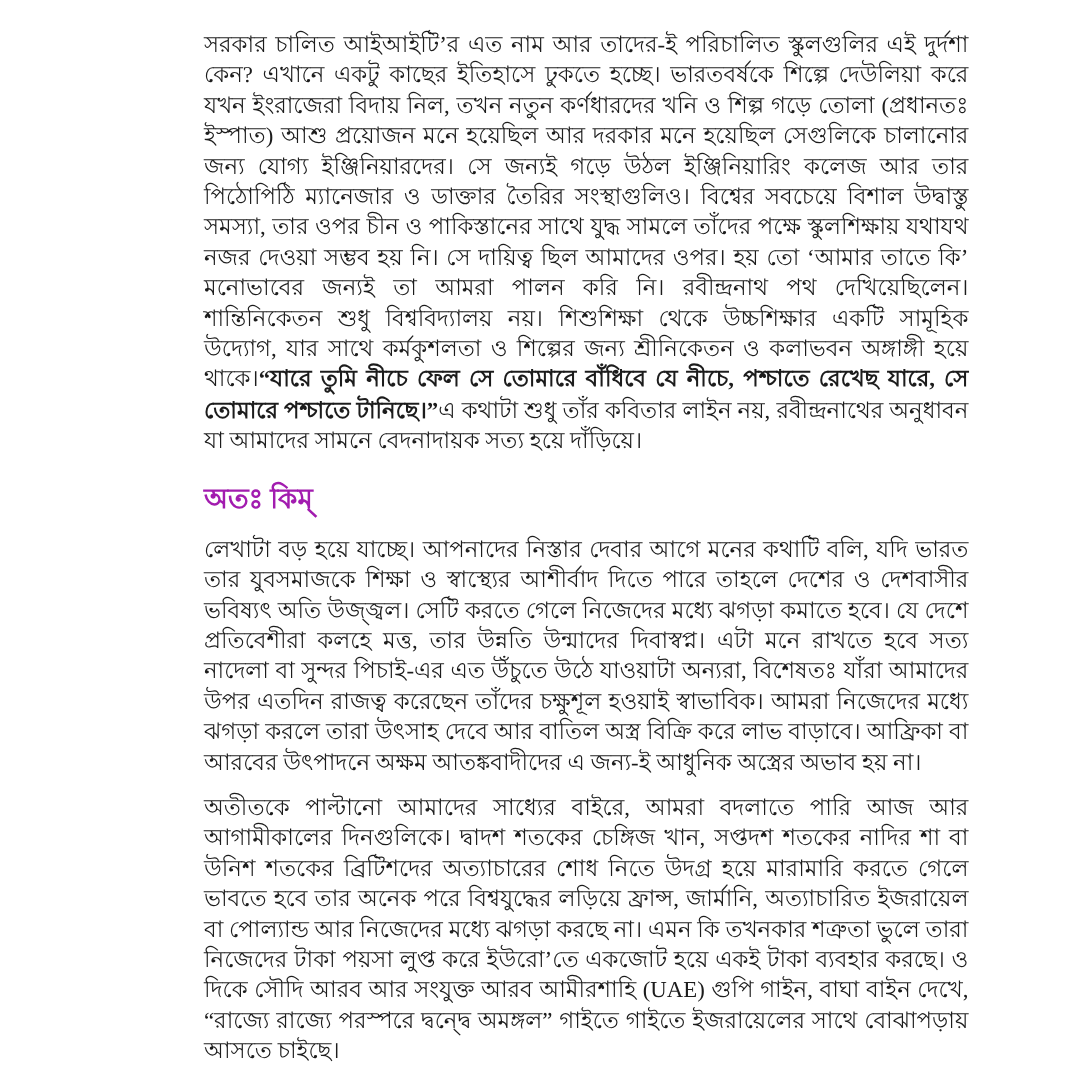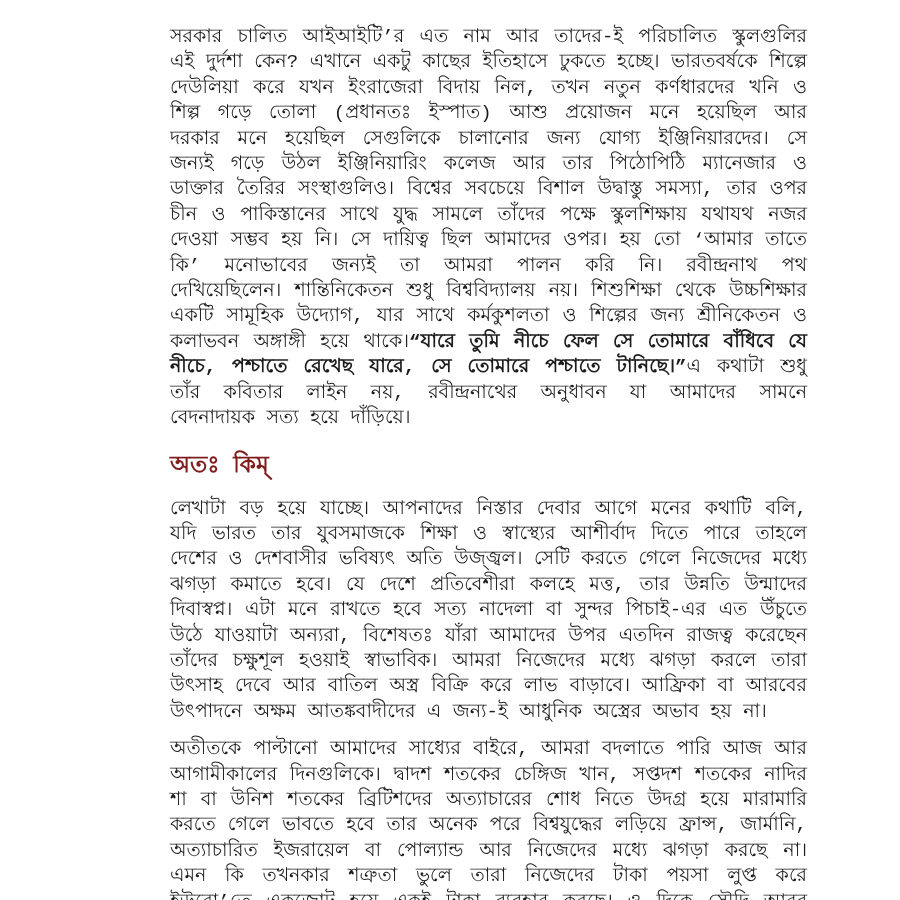--- a/index.html
+++ b/index.html
@@ -6,40 +6,40 @@
     margin: 0;
     padding: 0;
     background: #ffffff;
   }
   .page {
     position: relative;
     width: 900px;
     height: 900px;
     background: #ffffff;
     overflow: hidden;
-    font-family: Liberation Mono, monospace;
+    font-family: Liberation Serif, serif;
   }
   .article {
     position: absolute;
     left: 170px;
     top: 25px;
     width: 637px;
     color: #1c1c1c;
     font-size: 19px;
     line-height: 25.4px;
     text-align: justify;
   }
   .article p {
     margin: 0 0 12px 0;
   }
   .section-heading {
     font-size: 23px;
     font-weight: bold;
     line-height: 27px;
-    color: #7f1d1d;
+    color: #a21caf;
     margin: 21px 0 17px 0;
     text-align: left;
   }
   .bold-quote {
     font-weight: bold;
   }
 </style>
 </head>
 <body>
 

